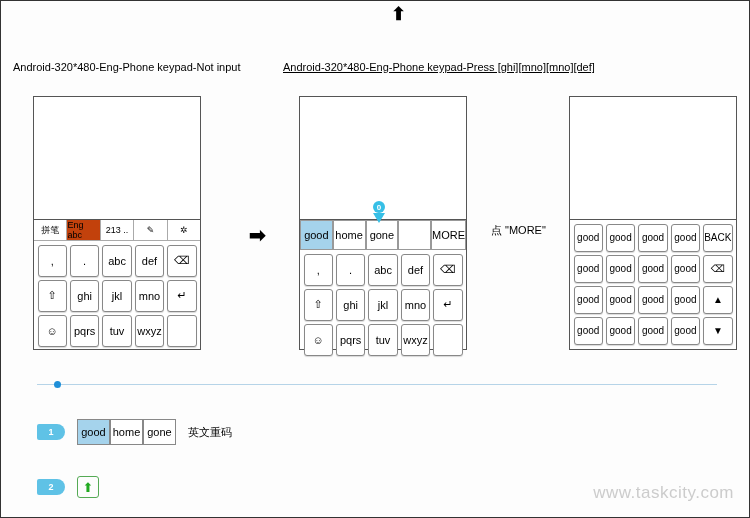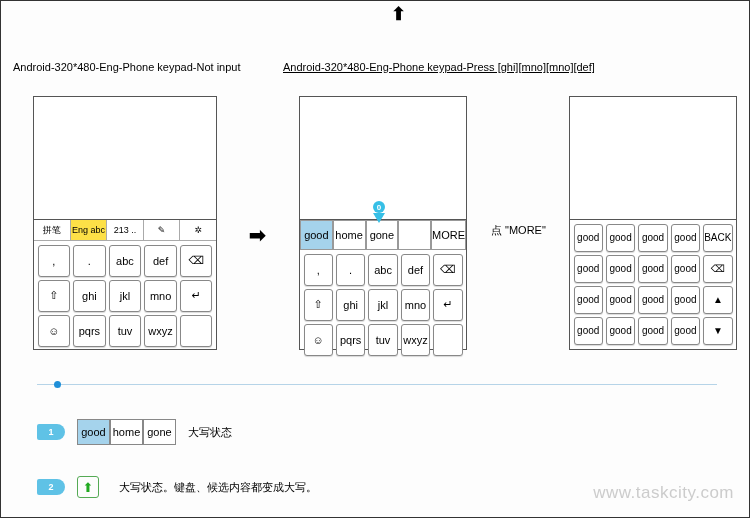--- a/index.html
+++ b/index.html
@@ -1,29 +1,29 @@
 <!DOCTYPE html>
 <html><head>
 <meta charset="utf-8">
 <style>
   * { box-sizing: border-box; margin: 0; padding: 0; }
   body { font-family: "SimSun", "宋体", Arial, sans-serif; font-size: 11px; background: #fdfdfd; width: 750px; height: 518px; position: relative; border: 1px solid #333; }
   .top-arrow { position: absolute; top: 2px; left: 390px; font-size: 18px; font-weight: bold; }
   .title1 { position: absolute; top: 60px; left: 12px; }
   .title2 { position: absolute; top: 60px; left: 282px; text-decoration: underline; }
   .phone { position: absolute; border: 1px solid #555; background: #fff; }
-  .phone1 { top: 95px; left: 32px; width: 184px; height: 254px; }
+  .phone1 { top: 95px; left: 32px; width: 168px; height: 254px; }
   .phone2 { top: 95px; left: 298px; width: 168px; height: 254px; }
   .phone3 { top: 95px; left: 568px; width: 168px; height: 254px; }
   .display-area { width: 100%; height: 123px; border-bottom: 1px solid #555; }
   .keypad1 .row, .keypad2 .row { display: flex; }
   .tabrow { display: flex; border-bottom: 1px solid #aaa; }
   .tab { flex: 1; height: 20px; display: flex; align-items: center; justify-content: center; font-size: 9px; border-right: 1px solid #aaa; }
   .tab:last-child { border-right: none; }
-  .tab-active { background: #fde047; }
+  .tab-active { background: #c2410c; }
   .key { width: 38px; height: 32px; margin: 1.5px; border: 1px solid #888; border-radius: 3px; display: flex; align-items: center; justify-content: center; font-size: 11px; background: #fff; box-shadow: 0 1px 1px rgba(0,0,0,0.15); }
   .keypad-grid { padding: 2px; }
   .cand-row { display: flex; height: 30px; }
   .cand { flex: 1; border: 1px solid #999; display: flex; align-items: center; justify-content: center; font-size: 11px; background: #fff; }
   .cand-active { background: #a5d3ec; }
   .arrow-right { position: absolute; top: 222px; left: 248px; font-size: 20px; font-weight: bold; }
   .more-label { position: absolute; top: 222px; left: 490px; }
   .hrule { position: absolute; top: 383px; left: 36px; width: 680px; height: 1px; background: #b6d4e8; }
   .hrule-dot { position: absolute; top: 380px; left: 53px; width: 7px; height: 7px; border-radius: 50%; background: #1f8fd8; }
   .legend-row { position: absolute; display: flex; align-items: center; }
@@ -161,22 +161,21 @@
 </div>
 
 <div class="hrule"></div>
 <div class="hrule-dot"></div>
 
 <div class="legend-row legend-row1">
   <div class="badge">1</div>
   <div class="leg-cand leg-cand-active">good</div>
   <div class="leg-cand">home</div>
   <div class="leg-cand">gone</div>
-  <div class="leg-text">大写状态</div>
+  <div class="leg-text">英文重码</div>
 </div>
 
 <div class="legend-row legend-row2">
   <div class="badge">2</div>
   <div class="shift-green">⬆</div>
-  <div class="leg-text">大写状态。键盘、候选内容都变成大写。</div>
 </div>
 
 <div class="watermark">www.taskcity.com</div>
 
 </body></html>

